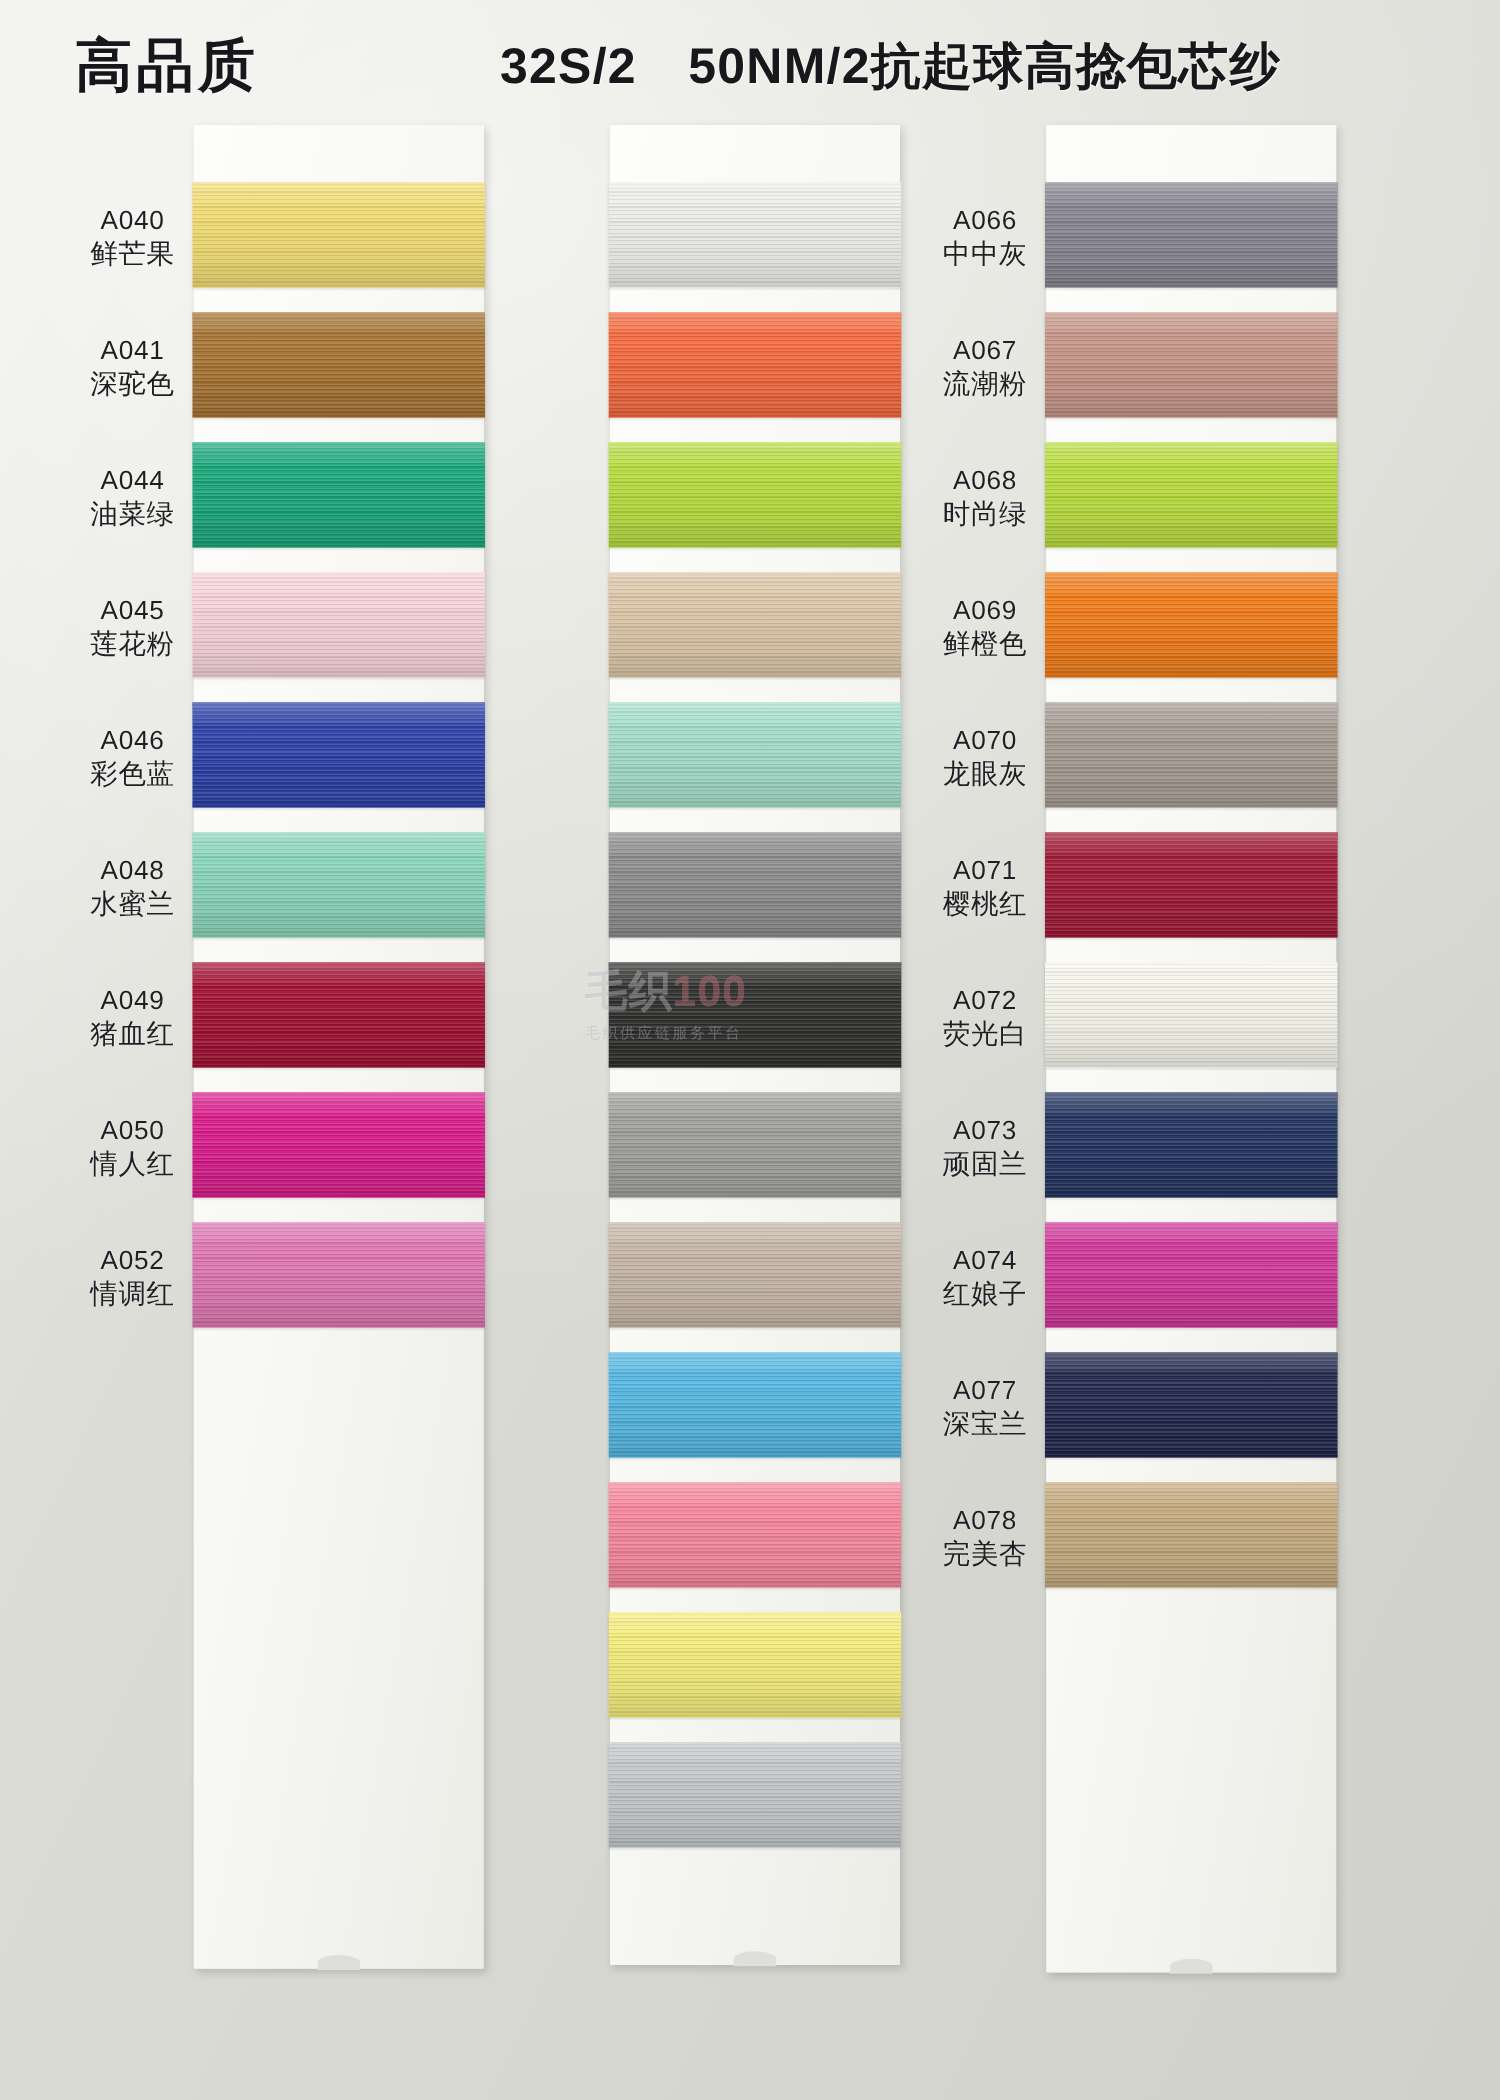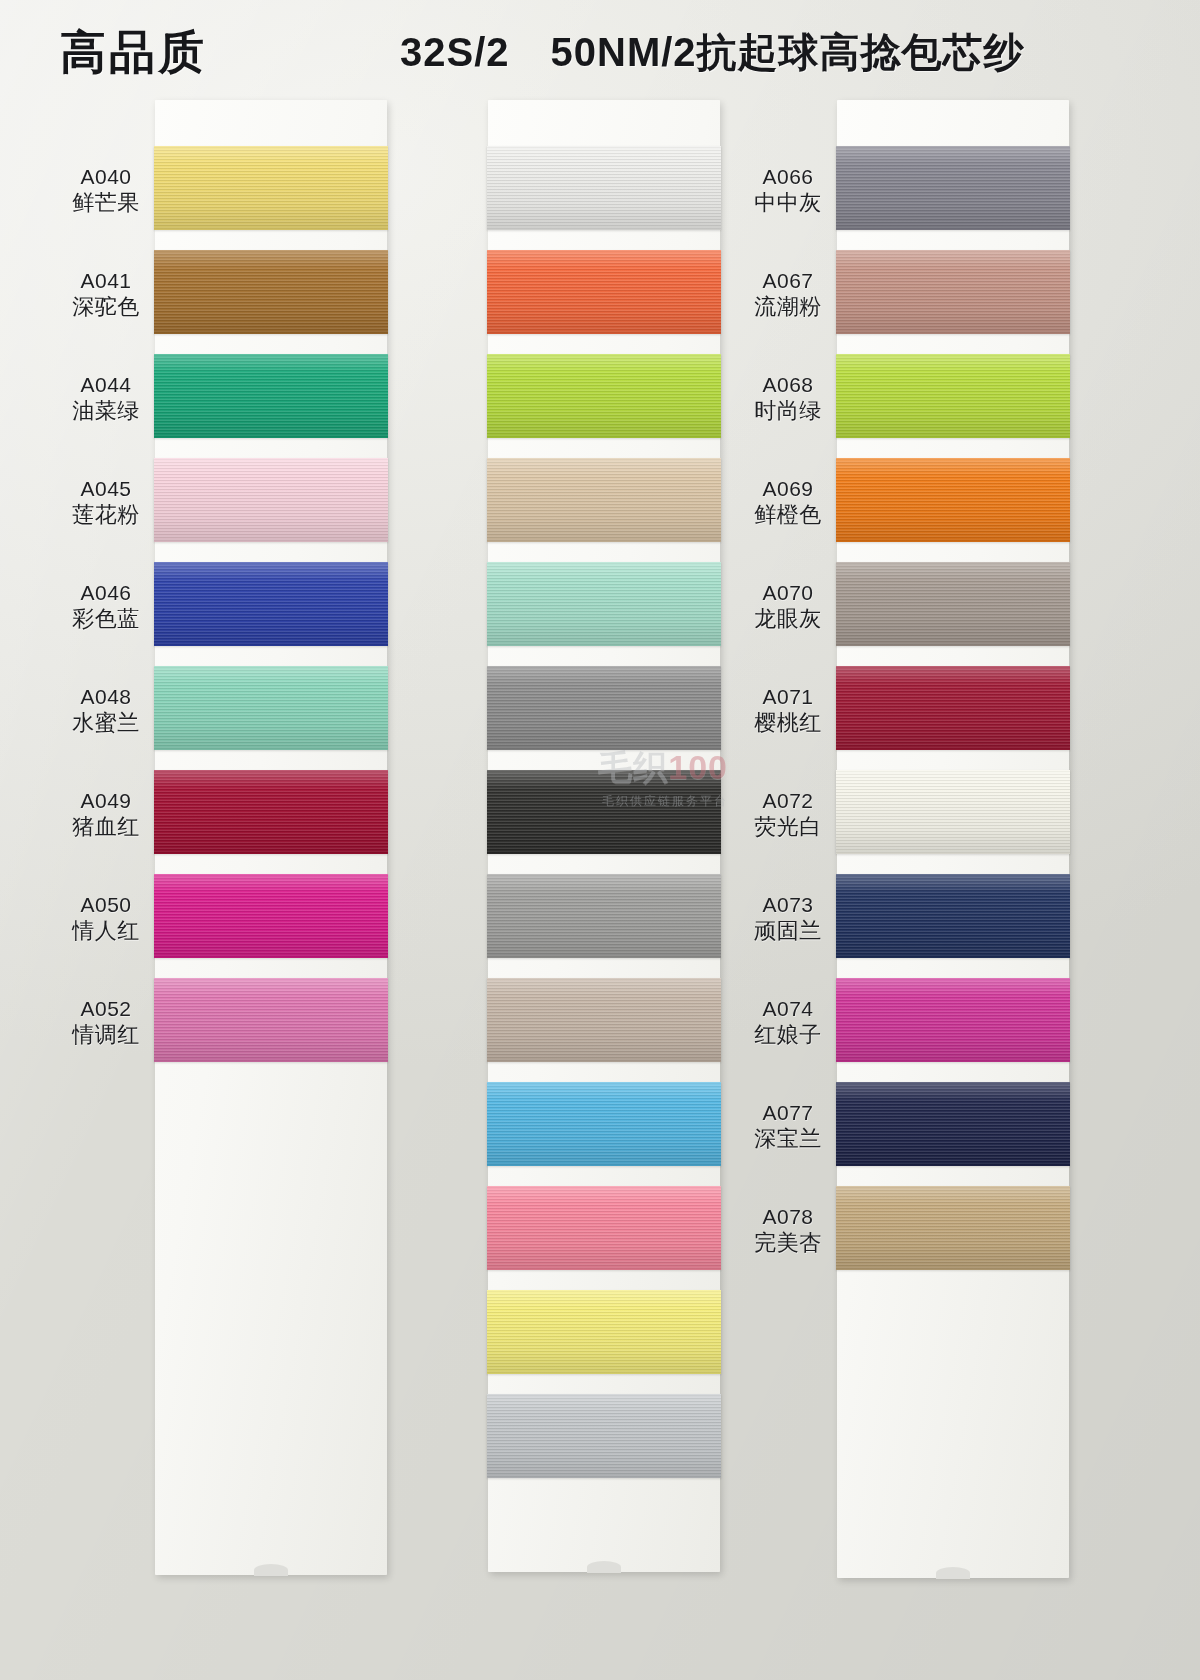--- a/index.html
+++ b/index.html
@@ -111,22 +111,22 @@
       rgba(0,0,0,.14) 100%);
   }
   
   .swatch em{
     position:absolute;left:-3px;right:-3px;height:4px;
     background:inherit;filter:blur(2px);opacity:.8;
   }
 
   
   .watermark{
-    position:absolute;left:468px;top:645px;
-    width:260px;text-align:right;
+    position:absolute;left:468px;top:670px;
+    width:260px;text-align:left;
     opacity:.42;pointer-events:none;user-select:none;
     color:#9aa0a6;
   }
   .wm-top{
     font-size:34px;font-weight:bold;letter-spacing:1px;
     color:#b9bcc0;
     text-shadow:0 1px 0 rgba(255,255,255,.5);
   }
   .wm-top .red{color:#c9707a;}
   .wm-sub{font-size:12px;letter-spacing:2px;color:#b2b6ba;margin-top:2px;}

